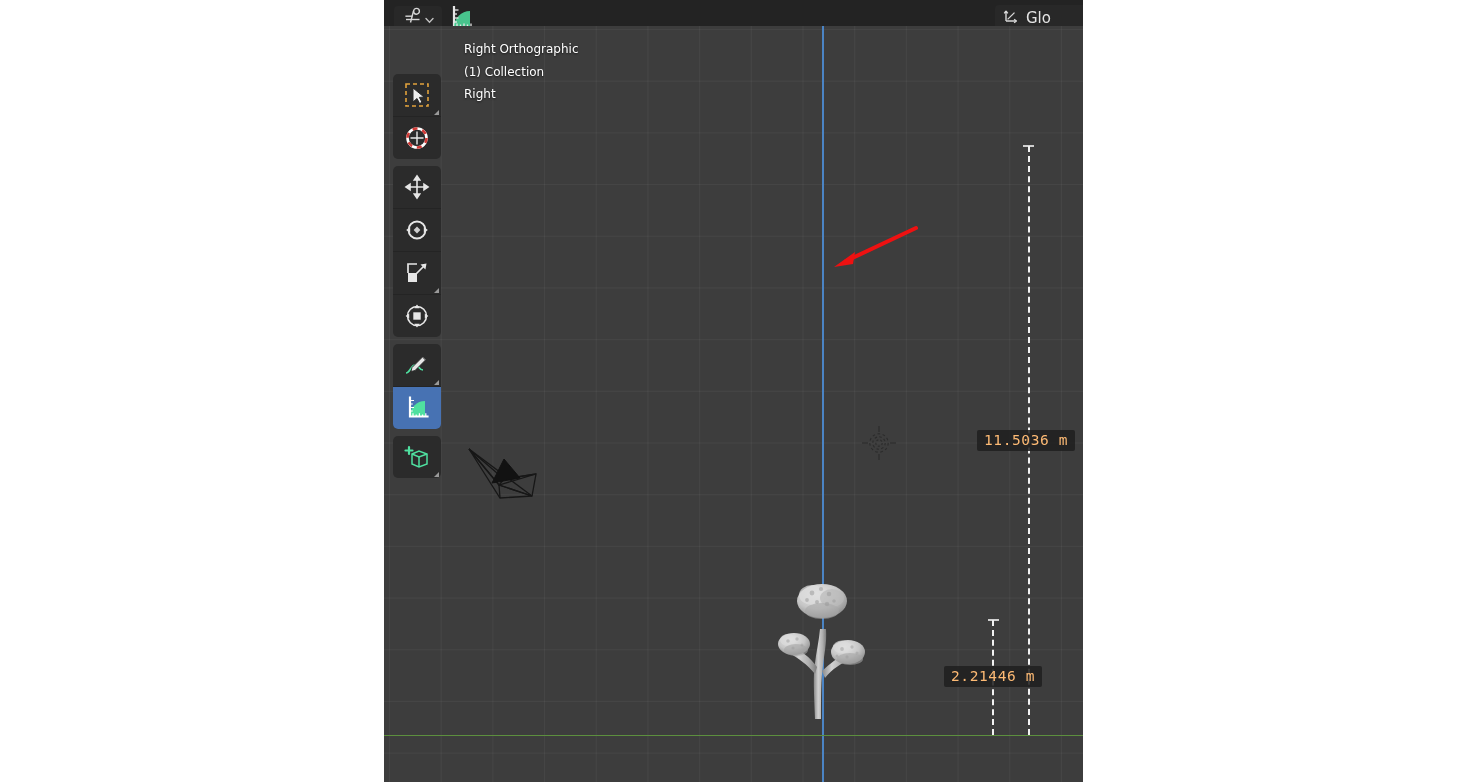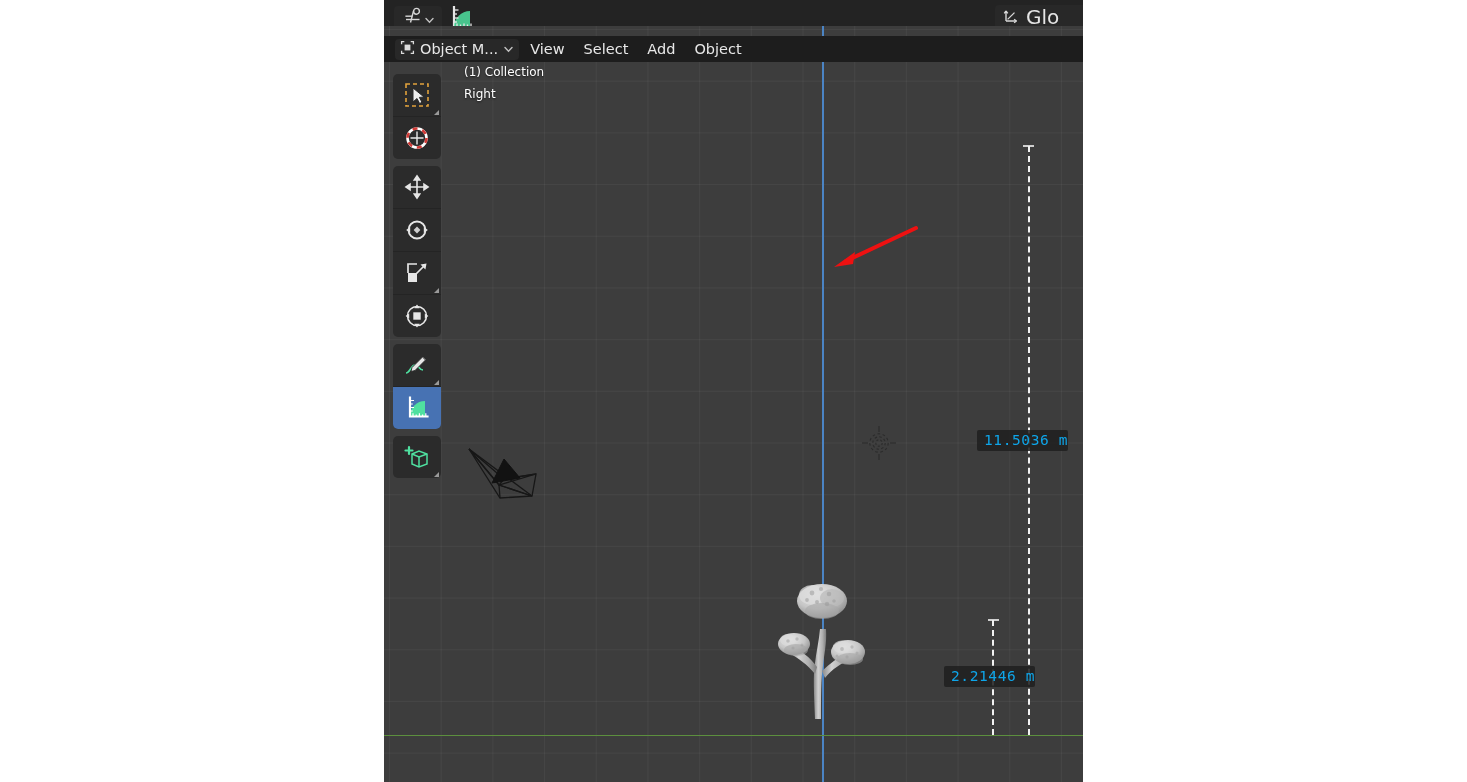--- a/index.html
+++ b/index.html
@@ -58,25 +58,25 @@
     left: 62px; top: 3px;
     width: 30px; height: 30px;
   }
   .transform-orient {
     position: absolute;
     right: 0px; top: 5px;
     height: 26px;
     background: #282828;
     border-radius: 4px 0 0 4px;
     display: flex;
-    align-items: flex-start;
+    align-items: center;
     padding-left: 8px;
     gap: 6px;
     color: #e5e5e5;
-    font-size: 20px;
+    font-size: 15px;
     white-space: nowrap;
     overflow: hidden;
     width: 80px;
   }
 
   
   .viewport-header {
     position: absolute;
     left: 0; top: 36px;
     width: 699px;
@@ -190,25 +190,25 @@
   }
   .measure-cap {
     position: absolute;
     width: 11px; height: 2px;
     background: #cfcfcf;
     z-index: 7;
   }
   .measure-label {
     position: absolute;
     background: rgba(32,32,32,0.88);
-    color: #0ea5e9;
+    color: #fdba74;
     font-family: "DejaVu Sans Mono", "Liberation Mono", monospace;
     font-size: 14.5px;
     letter-spacing: 0.6px;
-    padding: 2px 0 3px 7px;
+    padding: 2px 7px 3px 7px;
     border-radius: 2px;
     white-space: nowrap;
     z-index: 8;
   }
 
   
   .annotation-arrow {
     position: absolute;
     left: 440px; top: 195px;
     z-index: 12;
@@ -285,43 +285,20 @@
             <path d="M3 3 L1.2 5.4 M3 3 L4.8 5.4" stroke="#d8d8d8" stroke-width="1.3" fill="none"></path>
             <path d="M3 13 L13.5 13" stroke="#d8d8d8" stroke-width="1.4" fill="none"></path>
             <path d="M13.5 13 L11.1 11.2 M13.5 13 L11.1 14.8" stroke="#d8d8d8" stroke-width="1.3" fill="none"></path>
             <path d="M4.6 11.4 L11.5 4.6" stroke="#d8d8d8" stroke-width="1.3" fill="none"></path>
           </svg>
         </span>
         <span>Glo</span>
       </div>
     </div>
 
-    <div class="viewport-header">
-      <div class="mode-select">
-        <span>
-          <svg width="15" height="15" viewBox="0 0 15 15">
-            <rect x="4.6" y="4.6" width="5.8" height="5.8" fill="#dcdcdc"></rect>
-            <path d="M1.6 4.3 L1.6 1.6 L4.3 1.6" fill="none" stroke="#dcdcdc" stroke-width="1.3"></path>
-            <path d="M10.7 1.6 L13.4 1.6 L13.4 4.3" fill="none" stroke="#dcdcdc" stroke-width="1.3"></path>
-            <path d="M13.4 10.7 L13.4 13.4 L10.7 13.4" fill="none" stroke="#dcdcdc" stroke-width="1.3"></path>
-            <path d="M4.3 13.4 L1.6 13.4 L1.6 10.7" fill="none" stroke="#dcdcdc" stroke-width="1.3"></path>
-          </svg>
-        </span>
-        <span>Object M...</span>
-        <span class="chev">
-          <svg width="9" height="7" viewBox="0 0 9 7">
-              <path d="M1 1.6 L4.5 5.2 L8 1.6" fill="none" stroke="#c2c2c2" stroke-width="1.4" stroke-linecap="round"></path>
-            </svg>
-        </span>
-      </div>
-      <div class="menu-item">View</div>
-      <div class="menu-item">Select</div>
-      <div class="menu-item">Add</div>
-      <div class="menu-item">Object</div>
-    </div>
 
     <div class="viewport">
 
       <div class="grid-layer"></div>
       <div class="axis-z"></div>
       <div class="axis-y"></div>
 
       <div class="viewport-info">
         <div>Right Orthographic</div>
         <div>(1) Collection</div>

